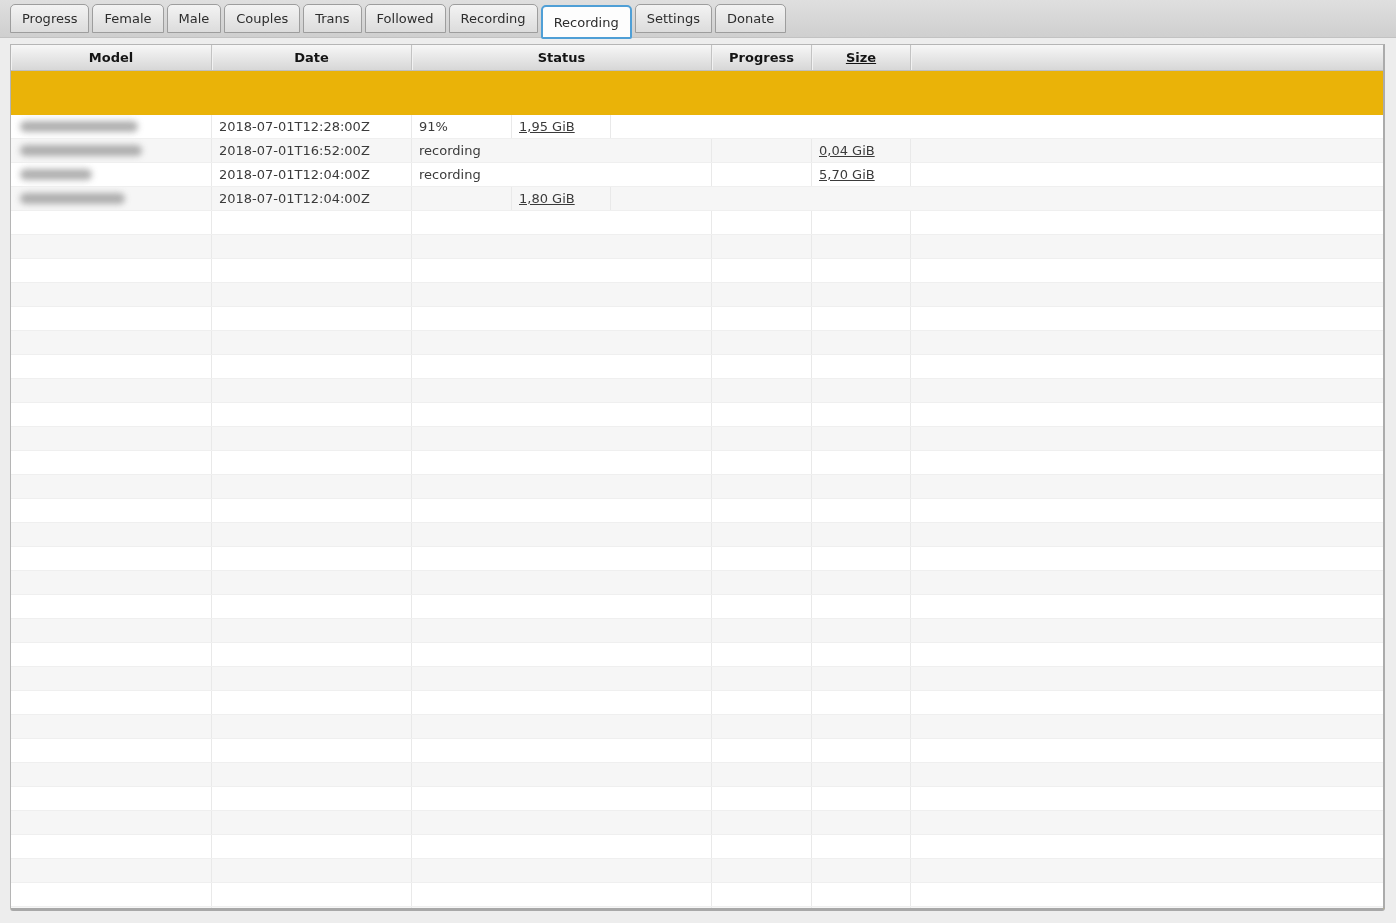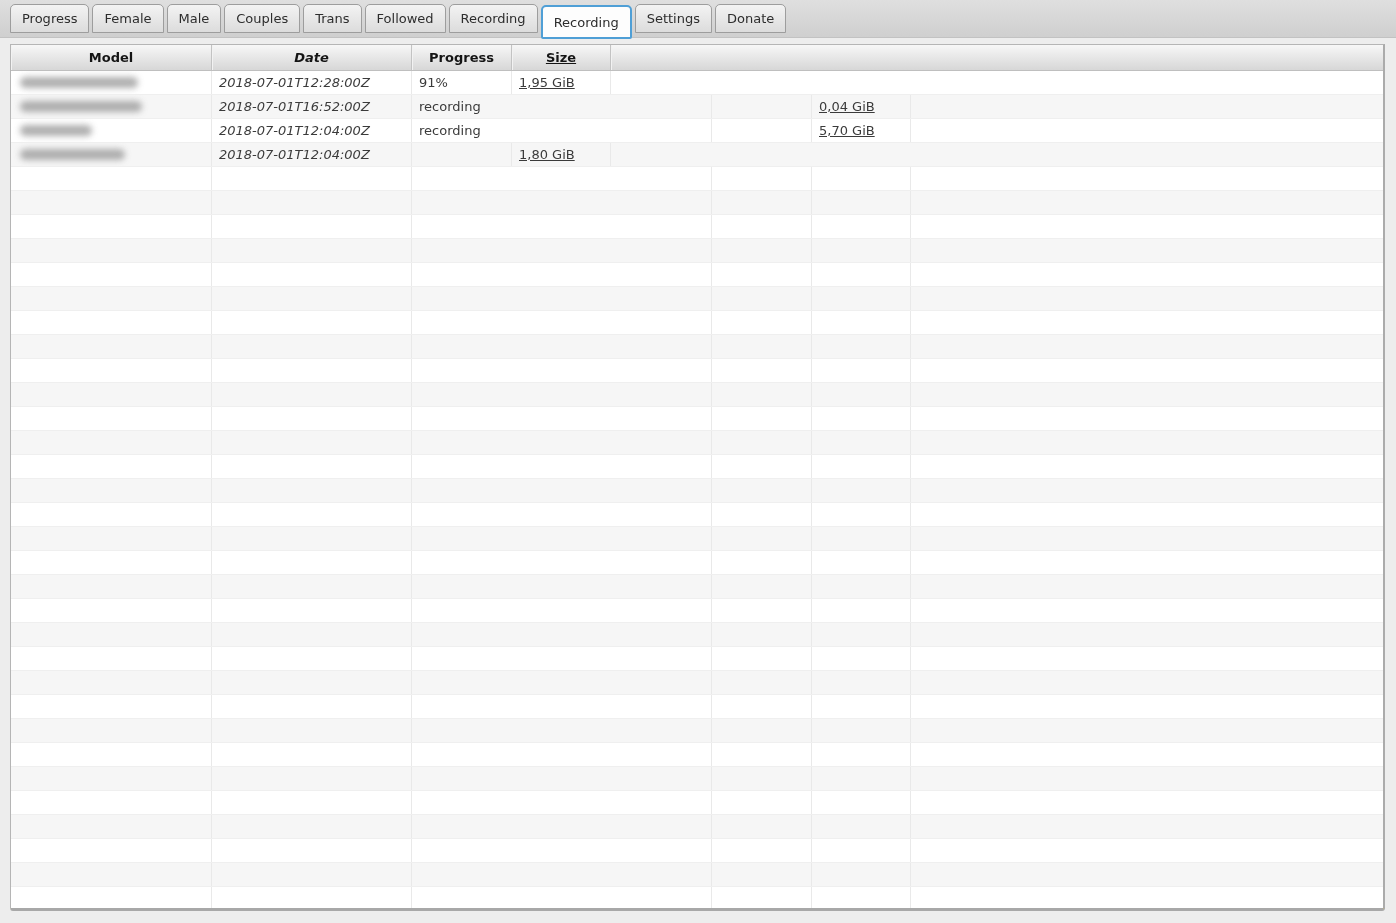--- a/index.html
+++ b/index.html
@@ -46,21 +46,21 @@
   .table-frame{
     position:absolute;
     left:10px;right:11px;top:44px;bottom:12px;
     background:#eab308;
     border:1px solid #b5b5b5;
     border-bottom:3px solid #a8a8a8;
     border-right:2px solid #ababab;
     border-radius:0 0 3px 3px;
     box-sizing:border-box;
     overflow:hidden;
-    display:flex;flex-direction:column;
+    display:flex;flex-direction:column;gap:44px;
   }
   .thead{
     display:flex;
     height:25px;flex:0 0 25px;
     background:linear-gradient(#f7f7f7,#d7d7d7);
     border-bottom:1px solid #bfbfbf;
   }
   .th{
     display:flex;align-items:center;justify-content:center;
     font-weight:bold;color:#141414;
@@ -82,21 +82,21 @@
     display:flex;align-items:center;
     padding:0 0 0 7px;
     border-right:1px solid #e9e9e9;
     box-sizing:border-box;
     overflow:hidden;
     white-space:nowrap;
     color:#3b3b3b;
   }
   
   .c0{width:201px;flex:0 0 201px;}
-  .c1{width:200px;flex:0 0 200px;font-style:italic;}
+  .c1{width:200px;flex:0 0 200px;}
   .c2{width:300px;flex:0 0 300px;}
   .c3{width:100px;flex:0 0 100px;}
   .c4{width:99px;flex:0 0 99px;text-decoration:underline;}
   .c5{flex:1 1 auto;border-right:none;}
   
   .blob{
     display:inline-block;
     height:11px;
     margin-left:2px;
     background:#9c9c9c;
@@ -118,20 +118,21 @@
     <div class="tab">Recording</div>
     <div class="tab active">Recording</div>
     <div class="tab">Settings</div>
     <div class="tab">Donate</div>
   </div>
 
 <div class="table-frame">
   <div class="thead" id="thead">
       <div class="th c0">Model</div>
       <div class="th c1">Date</div>
+      <div class="th c2">Status</div>
       <div class="th c3">Progress</div>
       <div class="th c4">Size</div>
       <div class="th c5"></div>
     </div>
   <div class="tbody" id="tbody">
       <div class="tr">
         <div class="td c0">
           <span class="blob" style="width: 118px;"></span>
         </div>
         <div class="td c1">2018-07-01T12:28:00Z</div>

